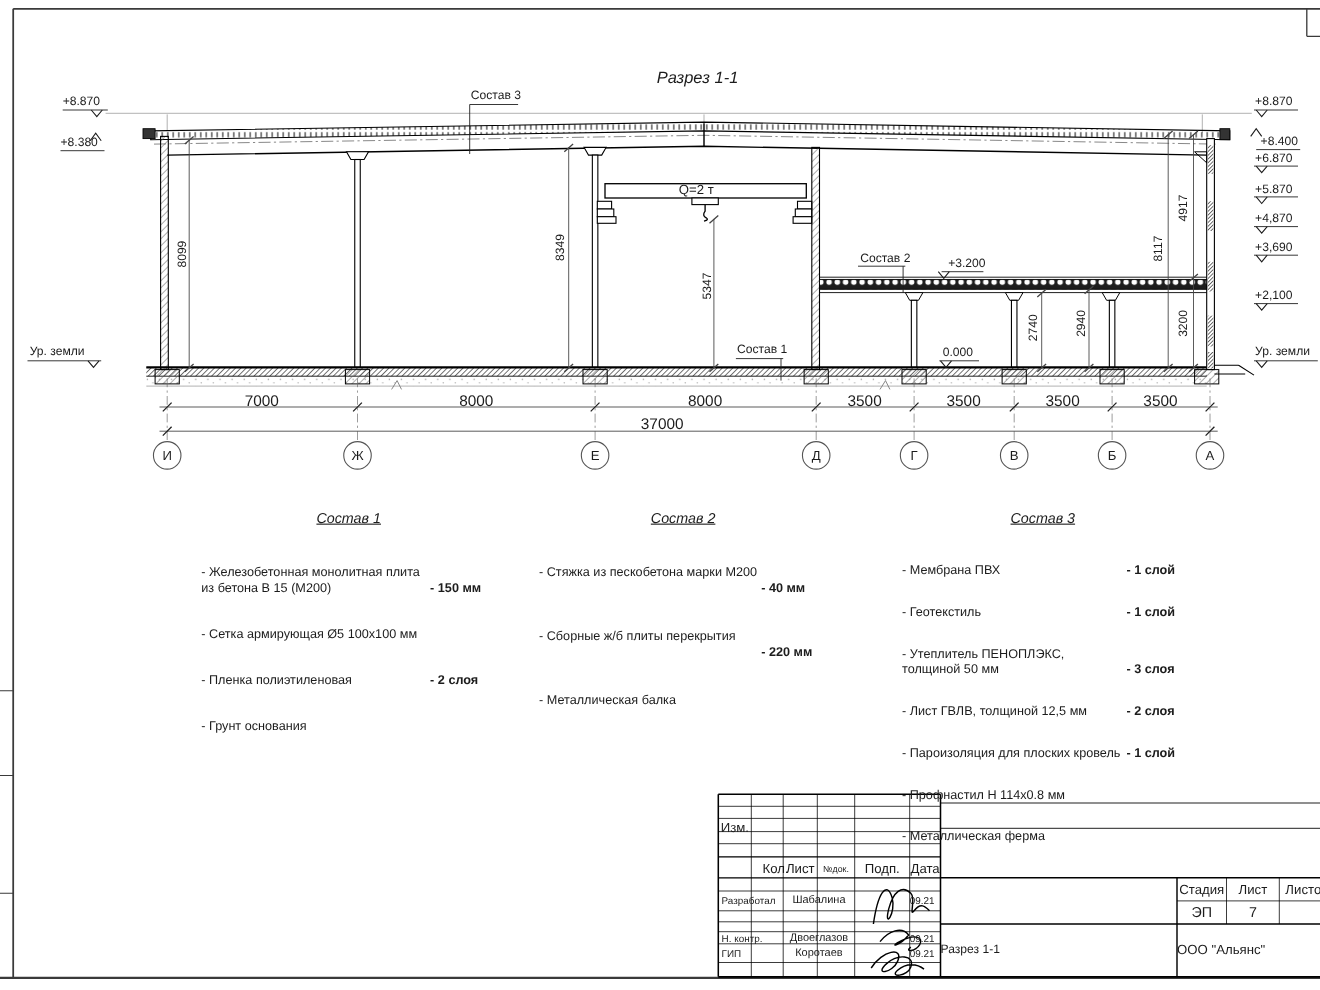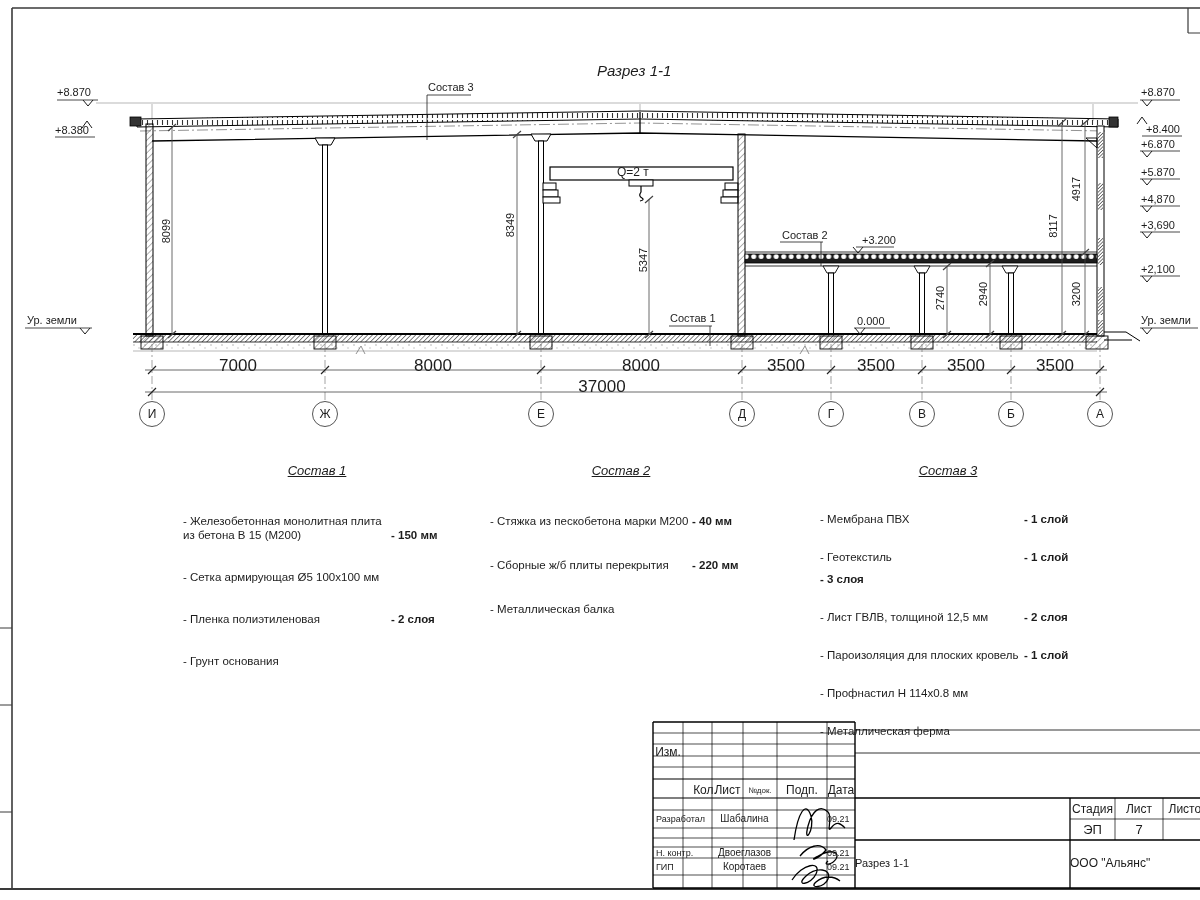--- a/index.html
+++ b/index.html
@@ -5,26 +5,26 @@
   html,body{margin:0;padding:0;overflow:hidden;}
   body{width:1200px;height:900px;background:#ffffff;position:relative;
        font-family:"Liberation Sans",sans-serif;color:#1c1c1c;}
   svg.linework{position:absolute;left:0;top:0;z-index:1;}
   .lbl{position:absolute;font-size:11px;line-height:12px;white-space:nowrap;z-index:3;}
   .c{text-align:left;}
   .vlbl{position:absolute;width:80px;text-align:center;font-size:11px;
         transform:rotate(-90deg);transform-origin:center;z-index:3;white-space:nowrap;}
   .sec-title{position:absolute;font-size:15px;font-style:italic;z-index:3;}
   .axl{position:absolute;width:24px;text-align:center;font-size:12px;z-index:3;}
-  .dimh{position:absolute;width:80px;text-align:center;font-size:17px;z-index:3;}
+  .dimh{position:absolute;width:80px;text-align:center;font-size:14px;z-index:3;}
   .spec{position:absolute;z-index:3;font-size:11.5px;line-height:14px;}
   .spec-title{font-size:13px;font-style:italic;text-decoration:underline;
               text-align:center;margin-bottom:20px;}
   .spec-row{display:flex;margin-bottom:12px;}
-  .spec2 .spec-row{margin-bottom:14px;}
+  .spec2 .spec-row{margin-bottom:14px;flex-direction:column;}
   .spec3 .spec-title{margin-bottom:18px;}
   .spec3 .spec-row{margin-bottom:8px;}
   .spec-name{flex:1;white-space:pre-line;margin-top:16px;}
   .spec-val{width:60px;align-self:flex-end;white-space:nowrap;font-weight:bold;}
   .spec3 .spec-val{width:52px;}
   .tb{position:absolute;z-index:3;}
   .tb-h{font-size:12px;text-align:center;}
   .tb-s{font-size:9px;}
   .tb-n{font-size:10px;text-align:center;}
 </style>
@@ -322,20 +322,22 @@
   <div class="spec-title">Состав 3</div>
   <div class="spec-row">
     <div class="spec-name">- Мембрана ПВХ</div>
     <div class="spec-val">- 1 слой</div>
     </div>
   <div class="spec-row">
     <div class="spec-name">- Геотекстиль</div>
     <div class="spec-val">- 1 слой</div>
     </div>
   <div class="spec-row">
+    <div class="spec-name">- Утеплитель ПЕНОПЛЭКС,
+  толщиной 50 мм</div>
     <div class="spec-val">- 3 слоя</div>
     </div>
   <div class="spec-row">
     <div class="spec-name">- Лист ГВЛВ, толщиной 12,5 мм</div>
     <div class="spec-val">- 2 слоя</div>
     </div>
   <div class="spec-row">
     <div class="spec-name">- Пароизоляция для плоских кровель</div>
     <div class="spec-val">- 1 слой</div>
     </div>

